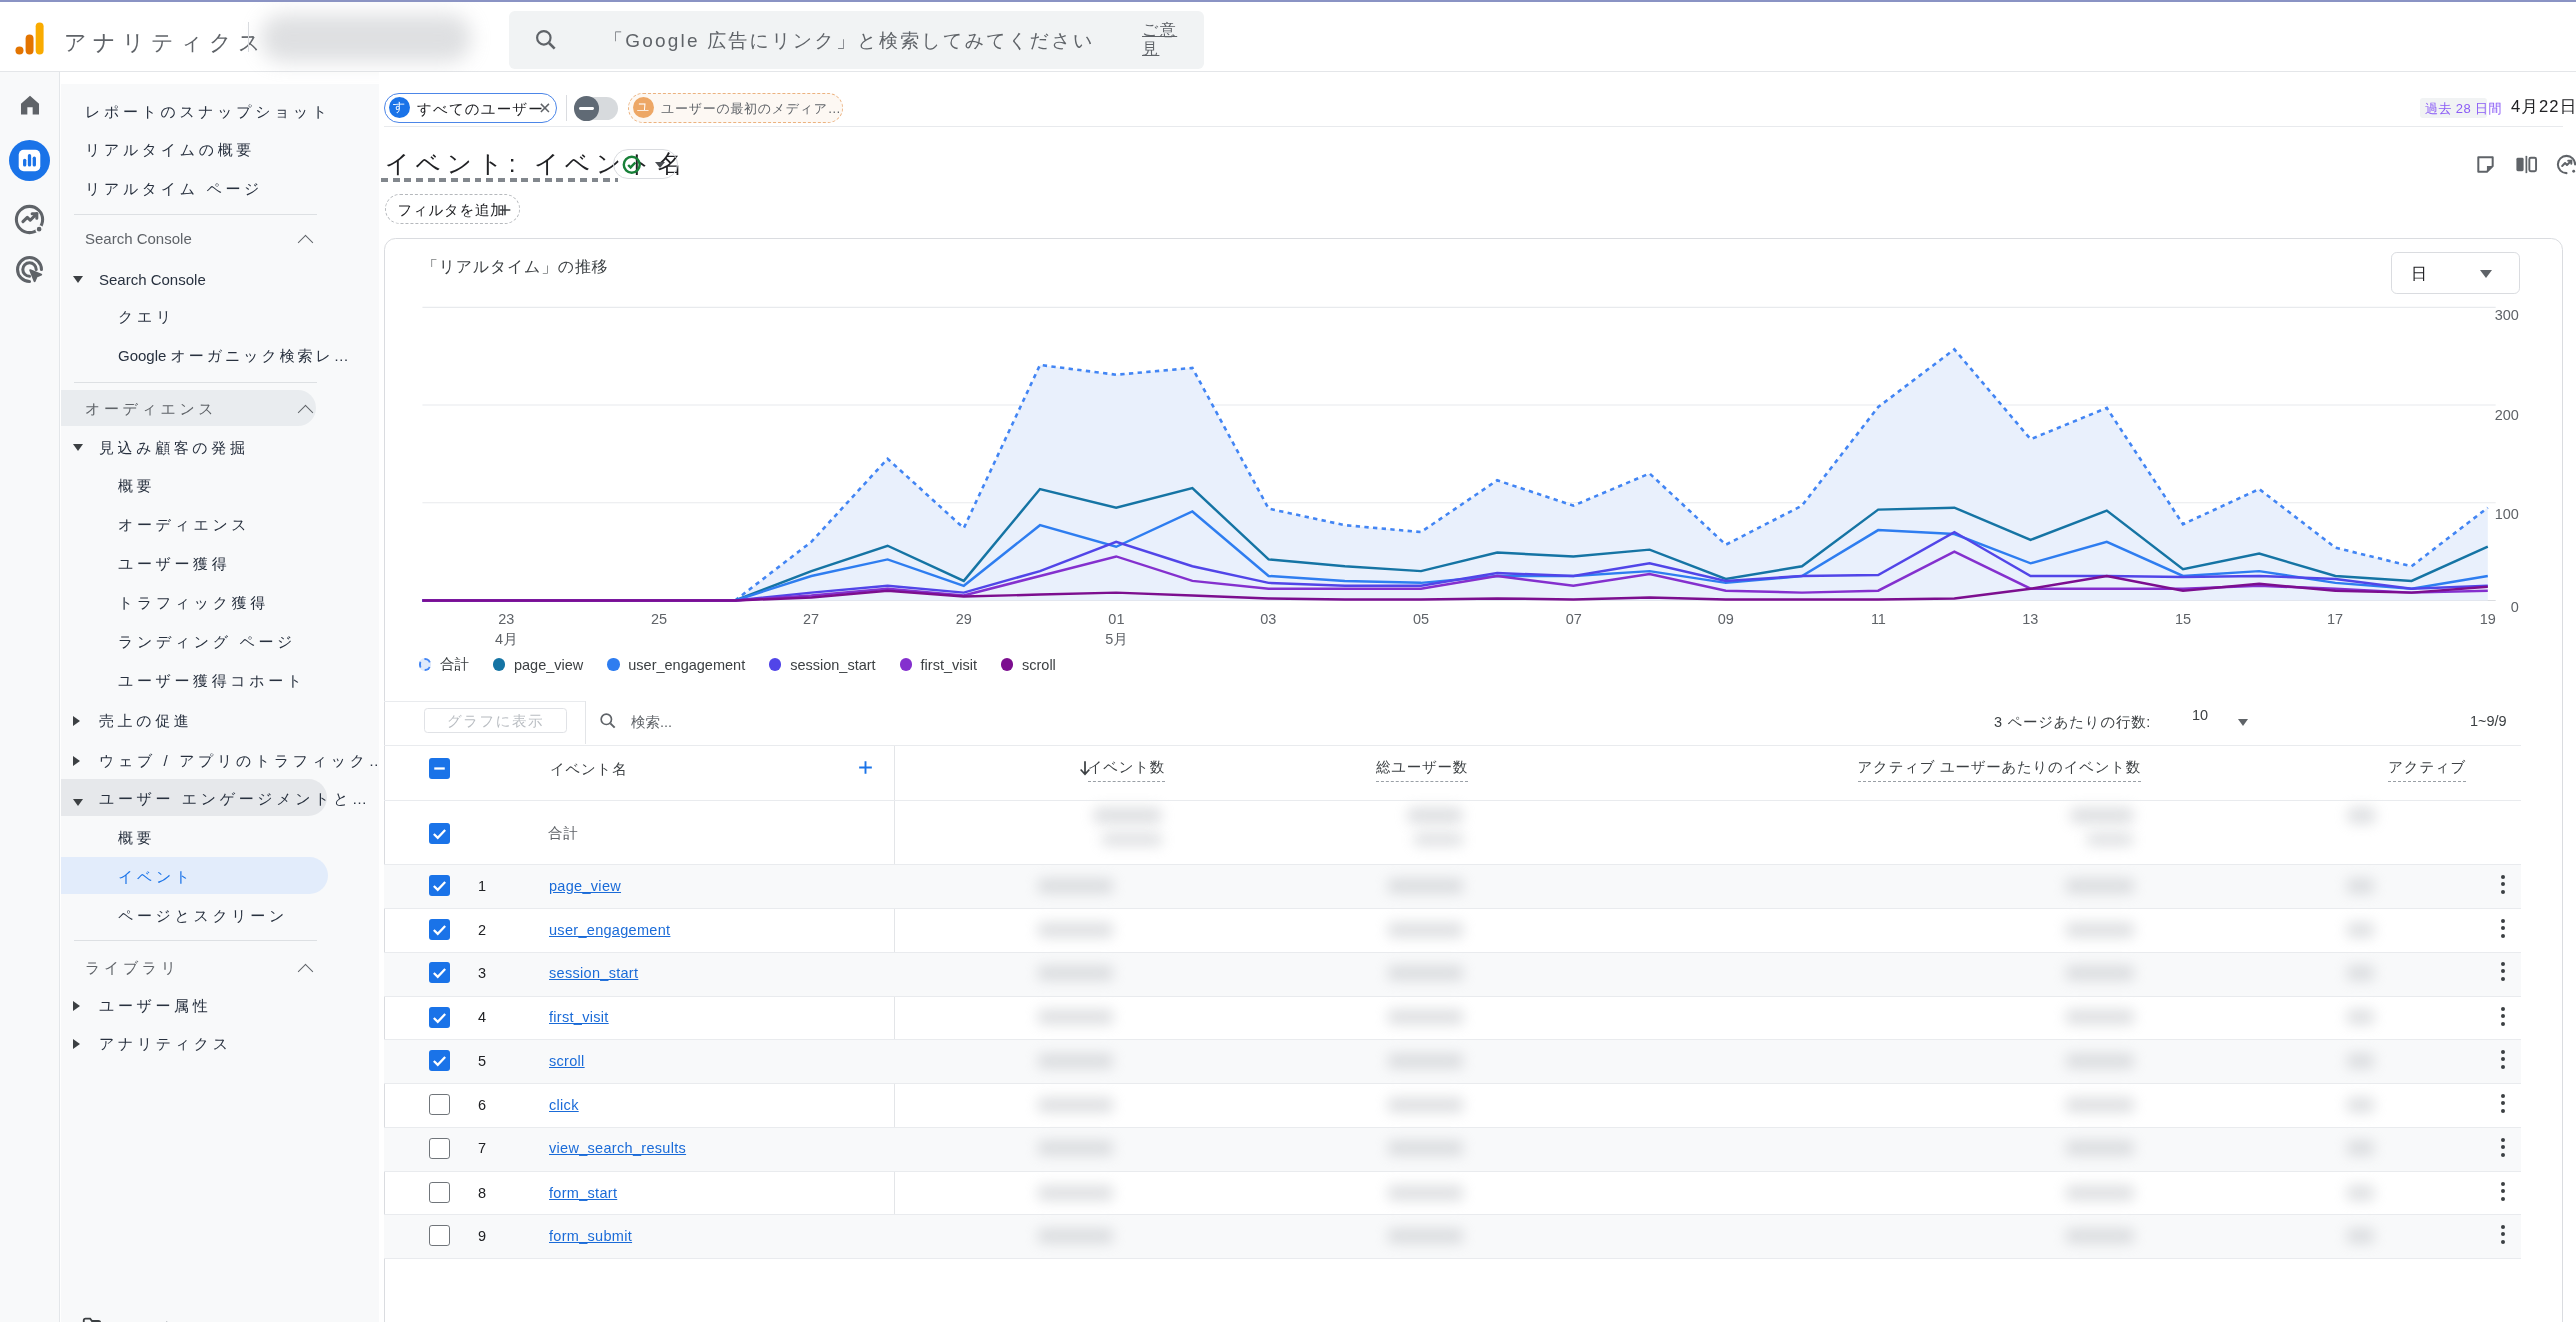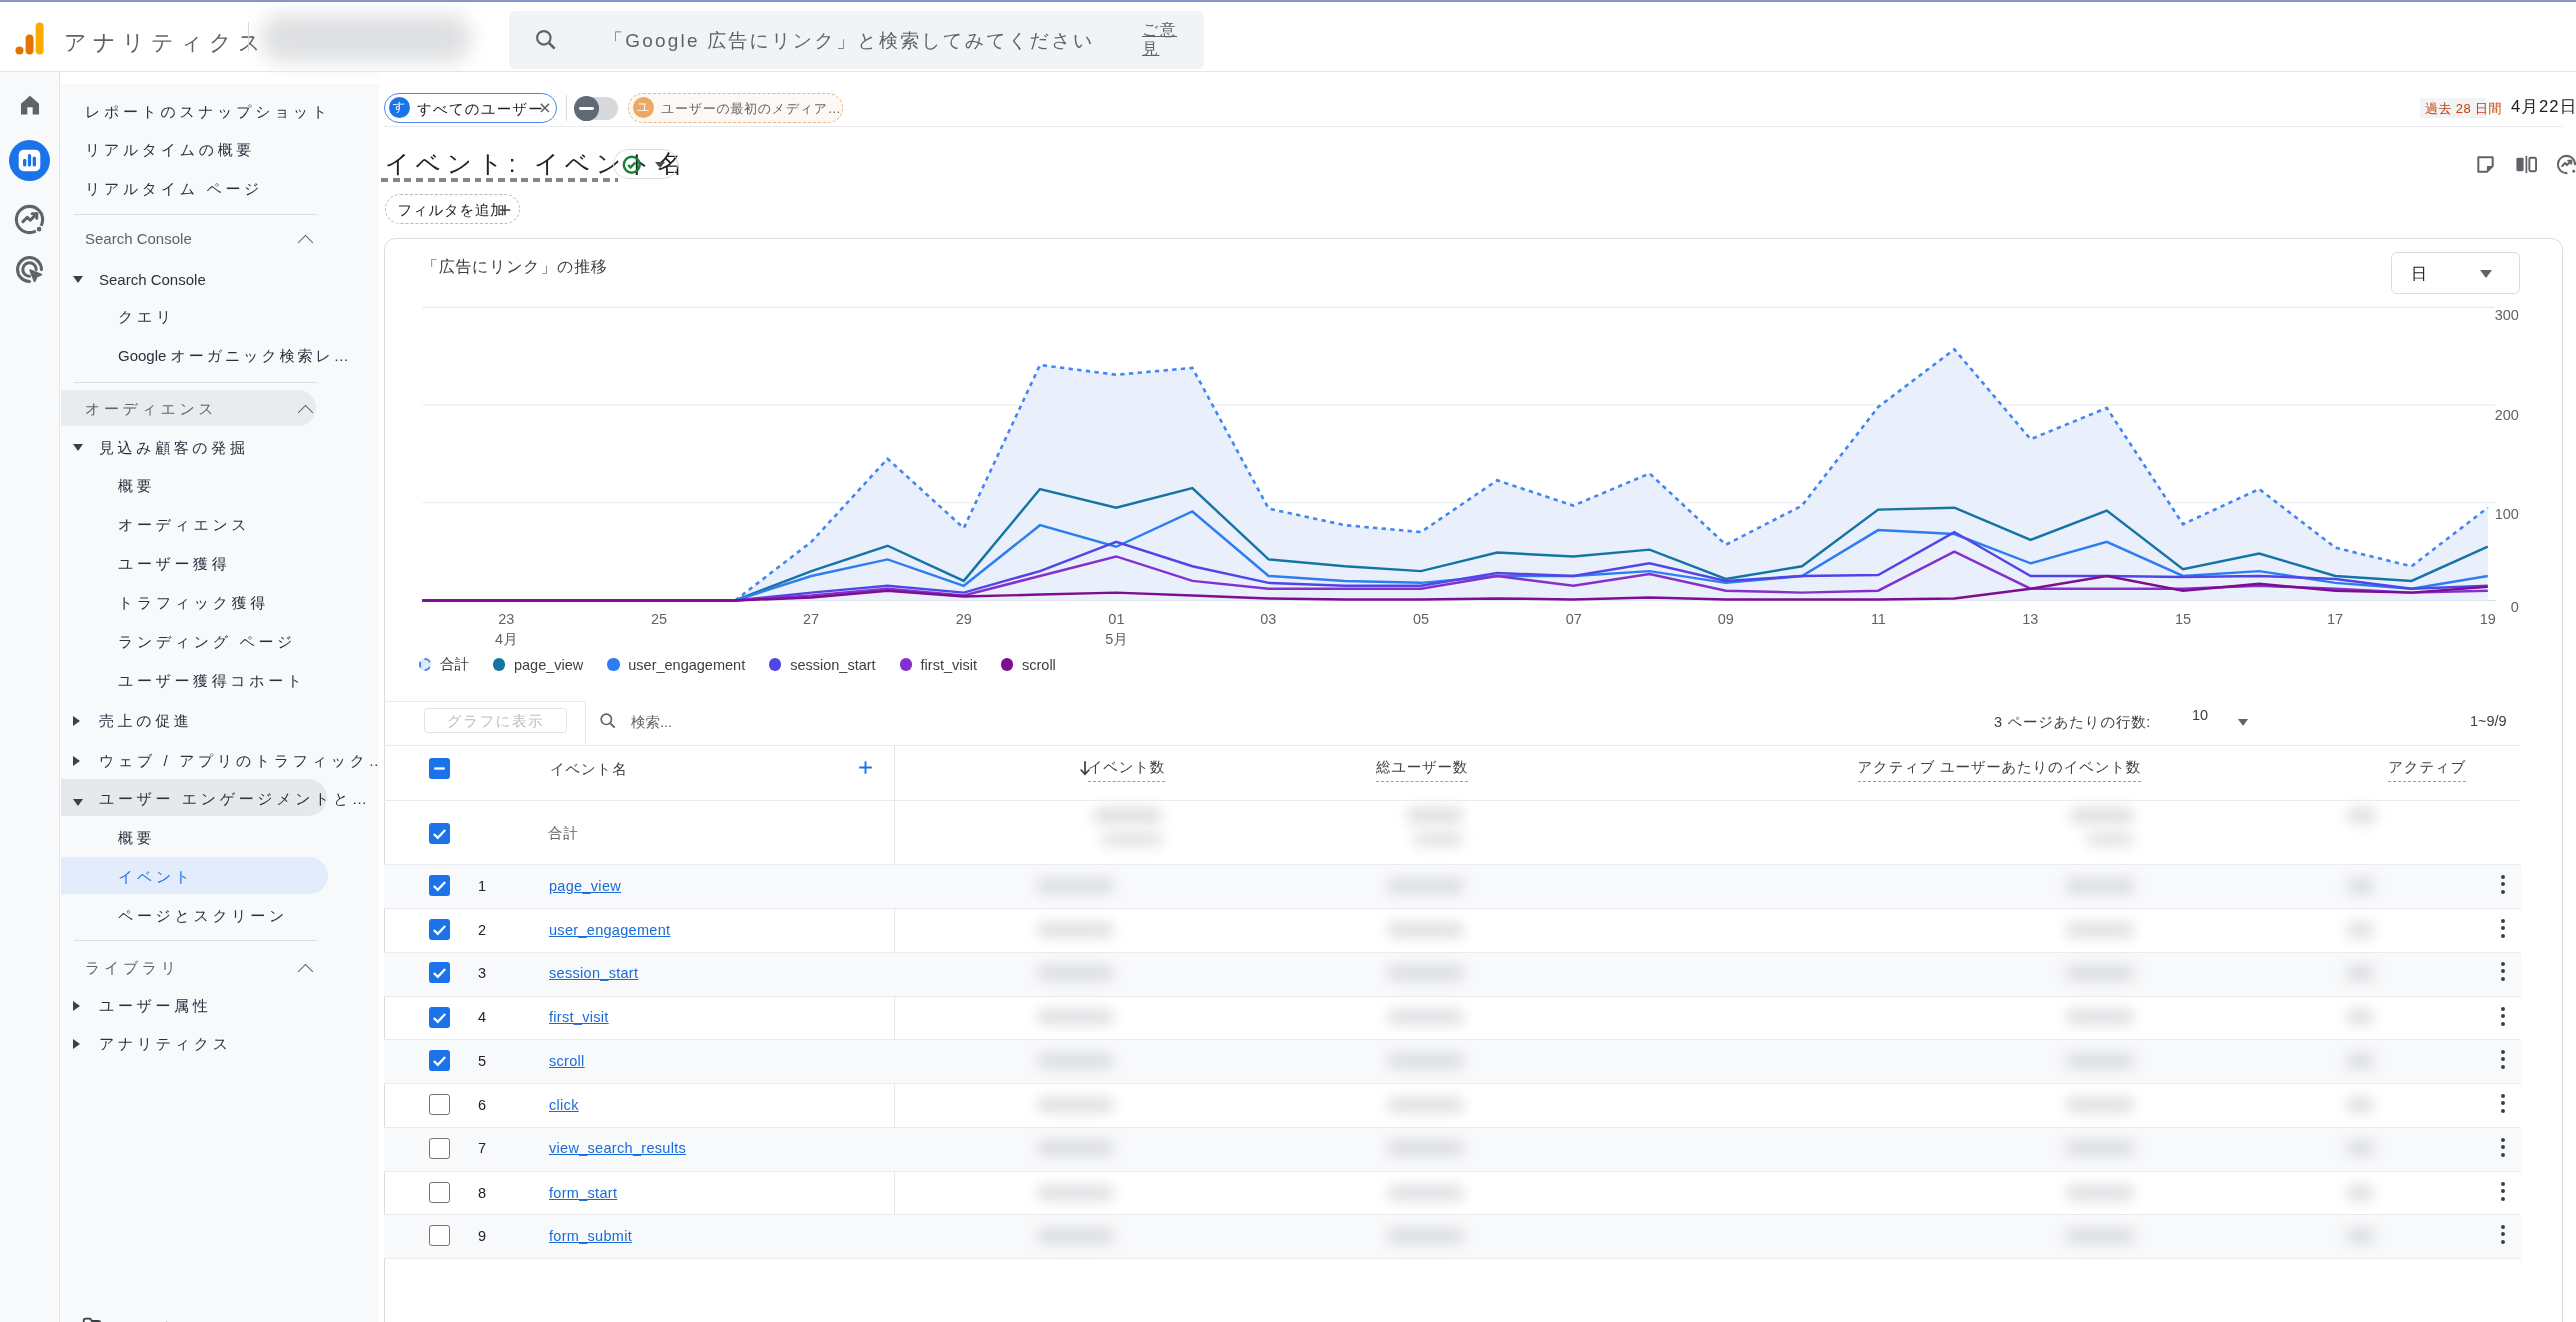--- a/index.html
+++ b/index.html
@@ -148,21 +148,21 @@
   <div class="abs" style="left:187px;top:23px;width:0.7px;height:26px;background:#dadce0"></div>
   <div class="abs" style="left:197px;top:24.6px;width:42px;height:23px;background:#d7dadd;border-radius:11.6px"></div>
   <div class="abs" style="left:195px;top:24px;width:24.6px;height:24.6px;border-radius:50%;background:#606a75"></div>
   <div class="abs" style="left:200px;top:35px;width:14.5px;height:2.9px;background:#fff;border-radius:1.4px"></div>
   <div class="abs" style="left:249px;top:21px;width:215px;height:30px;border:1.4px dashed #ecb27f;border-radius:15px;background:#fdf8f3">
     <div class="abs" style="left:3.6px;top:2.9px;width:21px;height:21px;border-radius:50%;background:#eda766;color:#fff;font-size:12.3px;text-align:center;line-height:21px">ユ</div>
     <div class="abs" style="left:32px;top:5.8px;font-size:13px;color:#5f6368;letter-spacing:0.7px">ユーザーの最初のメディア…</div>
   </div>
 
   <div class="abs" style="left:2041px;top:26px;width:67px;height:19.5px;background:#f1f3f4;border-radius:2.9px"></div>
-  <div class="abs" style="left:2046px;top:28px;font-size:13px;color:#c2410c;white-space:nowrap;letter-spacing:0.4px">過去 28 日間</div>
+  <div class="abs" style="left:2046px;top:28px;font-size:13px;color:#8b5cf6;white-space:nowrap;letter-spacing:0.4px">過去 28 日間</div>
   <div class="abs" style="left:2132px;top:24px;font-size:16.6px;color:#202124;white-space:nowrap;letter-spacing:1.1px">4月22日~5月19日</div>
 
   <div class="abs" style="left:5px;top:54px;width:2179px;height:0.7px;background:#e8eaed"></div>
 
   <div class="abs" style="left:5.8px;top:75px;font-size:24.6px;color:#202124;letter-spacing:5.8px;white-space:nowrap">イベント: イベント名</div>
   <div class="abs" style="left:2.2px;top:106px;width:237px;height:3.6px;background:repeating-linear-gradient(90deg,#82878d 0 6.9px,transparent 6.9px 11.7px)"></div>
   <div class="abs" style="left:234px;top:77px;width:65px;height:30px;border:0.7px solid #dadce0;border-radius:15px">
     <svg class="abs" style="left:8px;top:5px" width="19.5" height="19.5" viewBox="0 0 24 24">
         <circle cx="12" cy="12" r="9.8" fill="none" stroke="#188038" stroke-width="3"></circle>
         <path d="M7.6 12.3 10.6 15.3 16.4 9.2" fill="none" stroke="#188038" stroke-width="3"></path>
@@ -187,21 +187,21 @@
       <rect x="16.5" y="5" width="7" height="14" rx="1.5" fill="none" stroke="#5f6368" stroke-width="2"></rect>
     </svg>
   <svg class="abs" style="left:2176px;top:81px" width="23" height="23" viewBox="0 0 24 24">
       <path d="M21 12 a9 9 0 1 0 -9 9" fill="none" stroke="#5f6368" stroke-width="2.1" stroke-linecap="round"></path>
       <path d="M7.5 13.5 l3-3 2 2 L17 8" fill="none" stroke="#5f6368" stroke-width="2.1" stroke-linecap="round" stroke-linejoin="round"></path>
       <path d="M13.8 8 H17 V11.2" fill="none" stroke="#5f6368" stroke-width="2.1" stroke-linecap="round" stroke-linejoin="round"></path>
       <circle cx="19.5" cy="19" r="1.5" fill="#5f6368"></circle>
     </svg>
 
   <div class="abs" id="card" style="left:5px;top:166px;width:2179px;height:1128px;border:0.7px solid #dadce0;border-radius:11.6px;background:#fff"></div>
-  <div class="abs" style="left:43px;top:185px;font-size:16px;color:#3c4043;letter-spacing:0.7px">「広告にリンク」の推移</div>
+  <div class="abs" style="left:43px;top:185px;font-size:16px;color:#3c4043;letter-spacing:0.7px">「リアルタイム」の推移</div>
   <div class="abs" style="left:2012px;top:180px;width:129px;height:42px;border:0.7px solid #dadce0;border-radius:5.8px">
     <div class="abs" style="left:19px;top:11px;font-size:16px;color:#202124">日</div>
     <div class="abs" style="left:88px;top:16.6px;width:0;height:0;border-left:6.5px solid transparent;border-right:6.5px solid transparent;border-top:8px solid #5f6368"></div>
   </div>
   <svg class="abs" id="chart" style="left:0;top:0" width="2197" height="724" viewBox="523 100 3036 1000">
     <g stroke="#e8eaed" stroke-width="1.5">
     <line x1="583" y1="425" x2="3448" y2="425"></line>
     <line x1="583" y1="560" x2="3448" y2="560"></line>
     <line x1="583" y1="695" x2="3448" y2="695"></line>
     </g>

